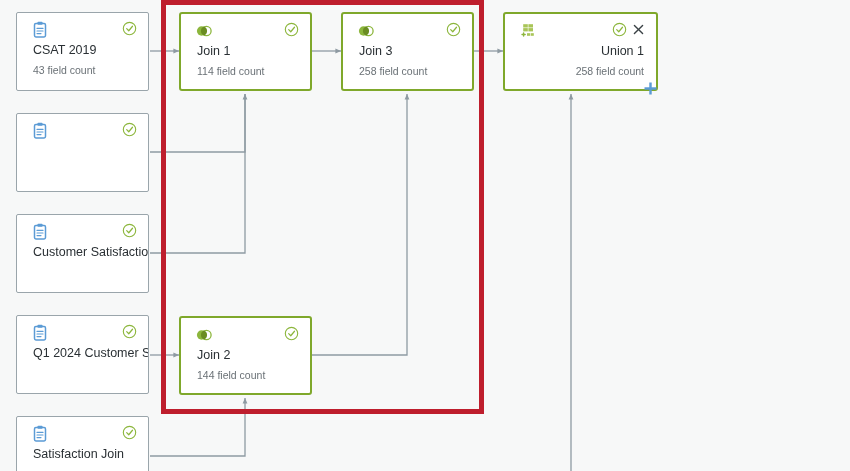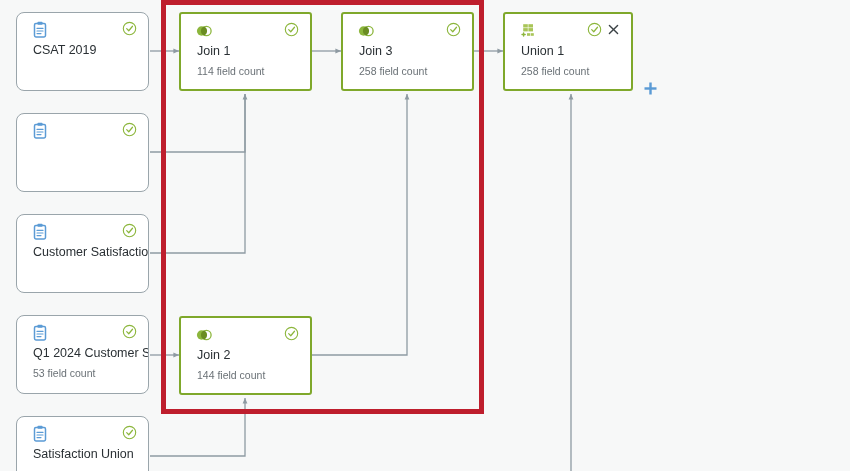--- a/index.html
+++ b/index.html
@@ -29,21 +29,21 @@
     height: 471px;
     pointer-events: none;
   }
 
   
   .node {
     position: absolute;
     box-sizing: border-box;
     background: #ffffff;
     border: 1px solid #9aa5ab;
-    border-radius: 8px;
+    border-radius: 2px;
     padding: 0;
   }
   .node.selected-group {
     border: 2px solid #7fa82b;
     border-radius: 3px;
   }
 
   .node-head {
     position: relative;
     height: 30px;
@@ -195,20 +195,21 @@
       <span class="node-badges">
         <span class="check-badge">
           <svg viewBox="0 0 16 16" width="15" height="15">
             <circle cx="8" cy="8" r="6.6" fill="none" stroke="#8cb63c" stroke-width="1.2"></circle>
             <path d="M5 8.2 L7.2 10.4 L11.2 5.6" fill="none" stroke="#8cb63c" stroke-width="1.3" stroke-linecap="round" stroke-linejoin="round"></path>
           </svg>
         </span>
       </span>
     </div>
     <p class="node-title">CSAT 2019</p>
+    <p class="node-sub">43 field count</p>
   </div>
 
   <div class="node source" style="top:113px;">
     <div class="node-head">
       <span class="node-icon">
         <svg viewBox="0 0 18 18" width="18" height="18">
           <rect x="3.5" y="2.5" width="11" height="13.5" rx="1.4" fill="#ffffff" stroke="#5b9bd5" stroke-width="1.5"></rect>
           <rect x="6.4" y="0.8" width="5.2" height="2.9" rx="1" fill="#5b9bd5"></rect>
           <g stroke="#5b9bd5" stroke-width="1.1" stroke-linecap="round">
             <line x1="6" y1="7.4" x2="12" y2="7.4"></line>
@@ -269,21 +270,20 @@
       <span class="node-badges">
         <span class="check-badge">
           <svg viewBox="0 0 16 16" width="15" height="15">
             <circle cx="8" cy="8" r="6.6" fill="none" stroke="#8cb63c" stroke-width="1.2"></circle>
             <path d="M5 8.2 L7.2 10.4 L11.2 5.6" fill="none" stroke="#8cb63c" stroke-width="1.3" stroke-linecap="round" stroke-linejoin="round"></path>
           </svg>
         </span>
       </span>
     </div>
     <p class="node-title">Q1 2024 Customer Sa...</p>
-    <p class="node-sub">53 field count</p>
   </div>
 
   <div class="node source" style="top:416px; height:79px;">
     <div class="node-head">
       <span class="node-icon">
         <svg viewBox="0 0 18 18" width="18" height="18">
           <rect x="3.5" y="2.5" width="11" height="13.5" rx="1.4" fill="#ffffff" stroke="#5b9bd5" stroke-width="1.5"></rect>
           <rect x="6.4" y="0.8" width="5.2" height="2.9" rx="1" fill="#5b9bd5"></rect>
           <g stroke="#5b9bd5" stroke-width="1.1" stroke-linecap="round">
             <line x1="6" y1="7.4" x2="12" y2="7.4"></line>
@@ -294,21 +294,21 @@
       </span>
       <span class="node-badges">
         <span class="check-badge">
           <svg viewBox="0 0 16 16" width="15" height="15">
             <circle cx="8" cy="8" r="6.6" fill="none" stroke="#8cb63c" stroke-width="1.2"></circle>
             <path d="M5 8.2 L7.2 10.4 L11.2 5.6" fill="none" stroke="#8cb63c" stroke-width="1.3" stroke-linecap="round" stroke-linejoin="round"></path>
           </svg>
         </span>
       </span>
     </div>
-    <p class="node-title">Satisfaction Union</p>
+    <p class="node-title">Satisfaction Join</p>
     <p class="node-sub"></p>
   </div>
 
   <div class="node op selected-group" style="left:179px; top:12px; width:133px;">
     <div class="node-head">
       <span class="node-icon">
         <svg viewBox="0 0 18 18" width="18" height="18">
           <circle cx="6.6" cy="9" r="4.7" fill="#8cb63c"></circle>
           <circle cx="11.4" cy="9" r="4.7" fill="#ffffff" stroke="#8cb63c" stroke-width="1.3"></circle>
           <path d="M9,4.6 A4.7,4.7 0 0 1 9,13.4 A4.7,4.7 0 0 1 9,4.6 Z" fill="#6a8c22"></path>
@@ -364,21 +364,21 @@
             <circle cx="8" cy="8" r="6.6" fill="none" stroke="#8cb63c" stroke-width="1.2"></circle>
             <path d="M5 8.2 L7.2 10.4 L11.2 5.6" fill="none" stroke="#8cb63c" stroke-width="1.3" stroke-linecap="round" stroke-linejoin="round"></path>
           </svg>
         </span>
       </span>
     </div>
     <p class="node-title">Join 3</p>
     <p class="node-sub">258 field count</p>
   </div>
 
-  <div class="node op selected-group" style="left:503px; top:12px; width:130px;">
+  <div class="node op selected-group" style="left:503px; top:12px; width:155px;text-align:right;">
     <div class="node-head">
       <span class="node-icon">
         <svg viewBox="0 0 18 18" width="18" height="18">
           <g fill="#a9c558">
             <rect x="4.2" y="2.2" width="4.6" height="3.3"></rect>
             <rect x="9.4" y="2.2" width="4.6" height="3.3"></rect>
             <rect x="4.2" y="6.1" width="4.6" height="3.3"></rect>
             <rect x="9.4" y="6.1" width="4.6" height="3.3"></rect>
             <rect x="8.0" y="11.2" width="3.1" height="2.6"></rect>
             <rect x="11.7" y="11.2" width="3.1" height="2.6"></rect>

